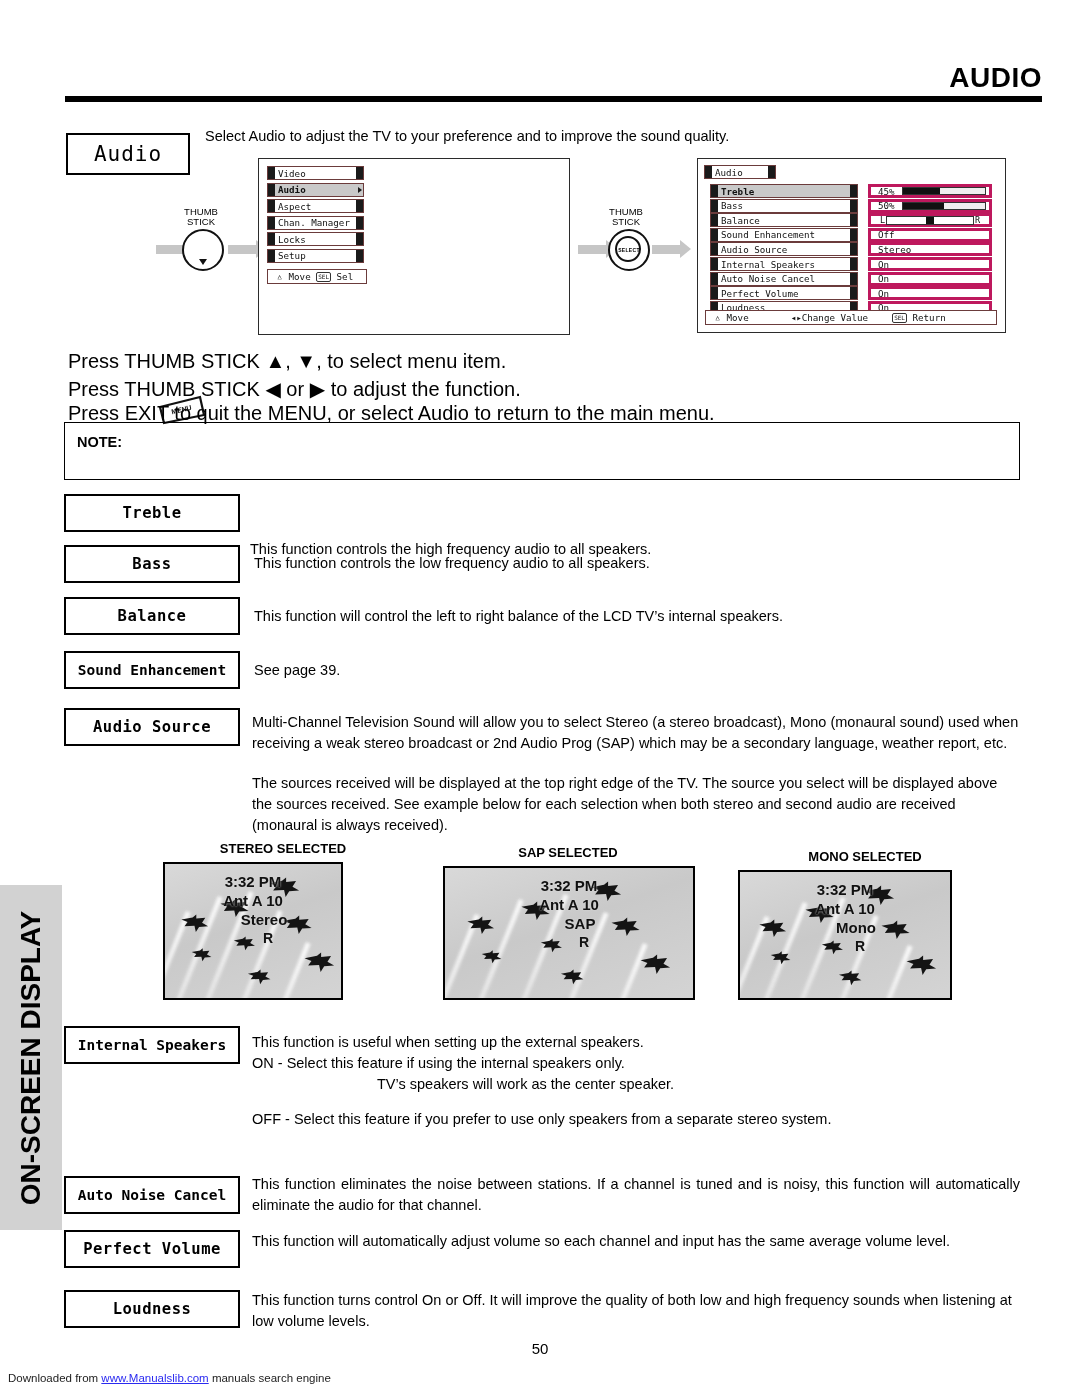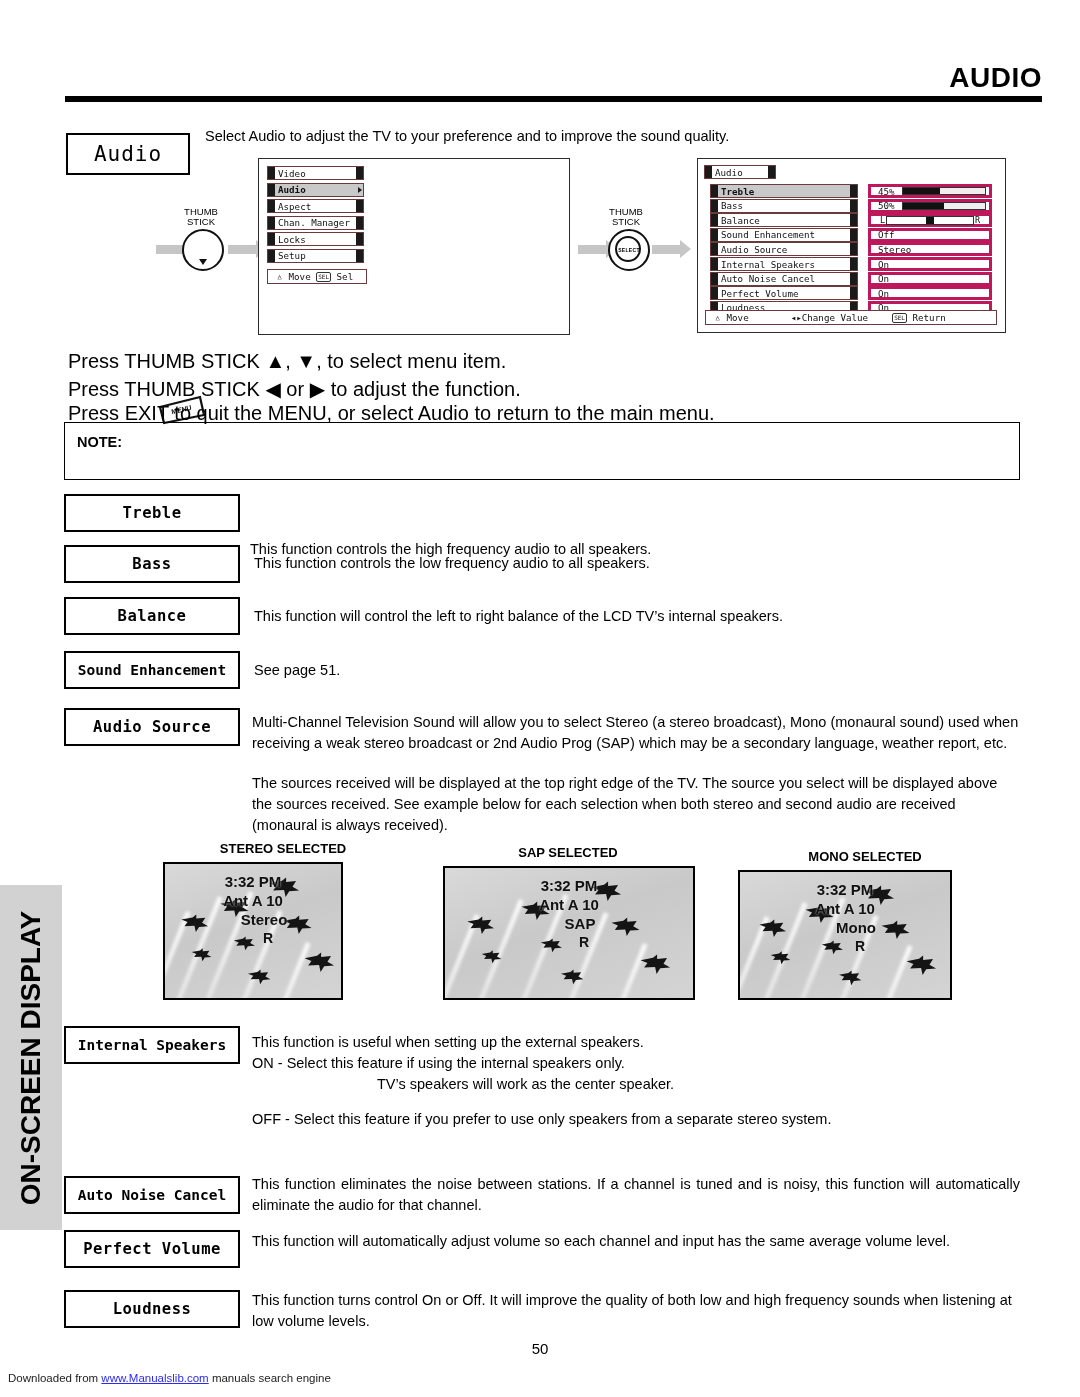--- a/index.html
+++ b/index.html
@@ -361,21 +361,21 @@
   <div class="feat-desc" style="left:254px;top:553px;width:760px;">This function controls the low frequency audio to all speakers.</div>
 
   <div class="feat-box" style="top:597px;width:176px;height:38px;">
     <span>Balance</span>
   </div>
   <div class="feat-desc" style="left:254px;top:606px;width:790px;">This function will control the left to right balance of the LCD TV’s internal speakers.</div>
 
   <div class="feat-box" style="top:651px;width:176px;height:38px;font-size:14.5px;letter-spacing:0;">
     <span>Sound Enhancement</span>
   </div>
-  <div class="feat-desc" style="left:254px;top:660px;width:400px;">See page 51.</div>
+  <div class="feat-desc" style="left:254px;top:660px;width:400px;">See page 39.</div>
 
   <div class="feat-box" style="top:708px;width:176px;height:38px;">
     <span>Audio Source</span>
   </div>
   <div class="feat-desc" style="left:252px;top:712px;width:768px;">Multi-Channel Television Sound will allow you to select Stereo (a stereo broadcast), Mono (monaural sound) used when receiving a weak stereo broadcast or 2nd Audio Prog (SAP) which may be a secondary language, weather report, etc.</div>
   <div class="feat-desc" style="left:252px;top:773px;width:768px;">The sources received will be displayed at the top right edge of the TV.  The source you select will be displayed above the sources received.  See example below for each selection when both stereo and second audio are received (monaural is always received).</div>
 
   <div class="tv-cap" style="left:158px;top:841px;width:250px;">STEREO SELECTED</div>
   <div class="tv" id="tv-0" style="left:163px;top:862px;width:180px;height:138px;">
     <div class="osd-lines">

